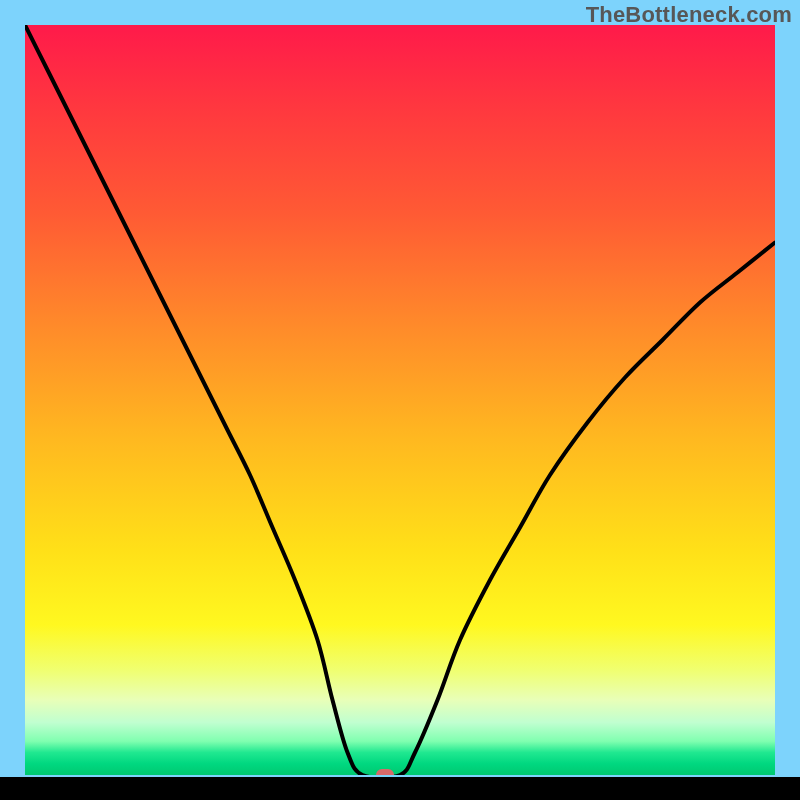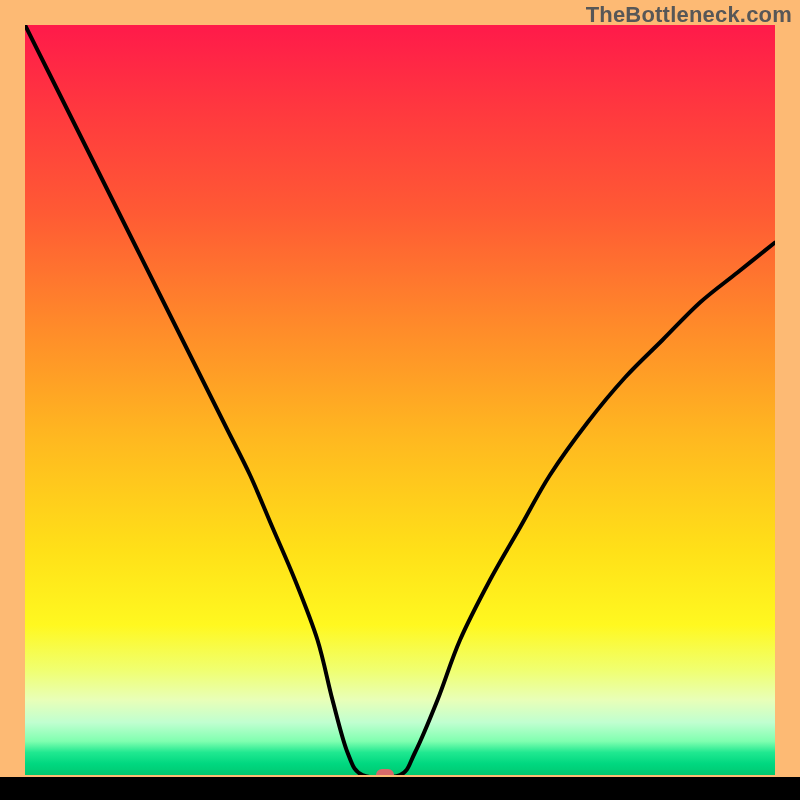--- a/index.html
+++ b/index.html
@@ -8,21 +8,21 @@
     width: 800px;
     height: 800px;
     background: #000;
     font-family: Arial, Helvetica, sans-serif;
     overflow: hidden;
   }
   .container {
     position: relative;
     width: 800px;
     height: 777px;
-    background: #fdba74;
+    background: #7dd3fc;
   }
   .watermark {
     position: absolute;
     top: 2px;
     right: 8px;
     color: #575757;
     font-size: 22px;
     font-weight: 600;
     letter-spacing: 0.2px;
     z-index: 10;

